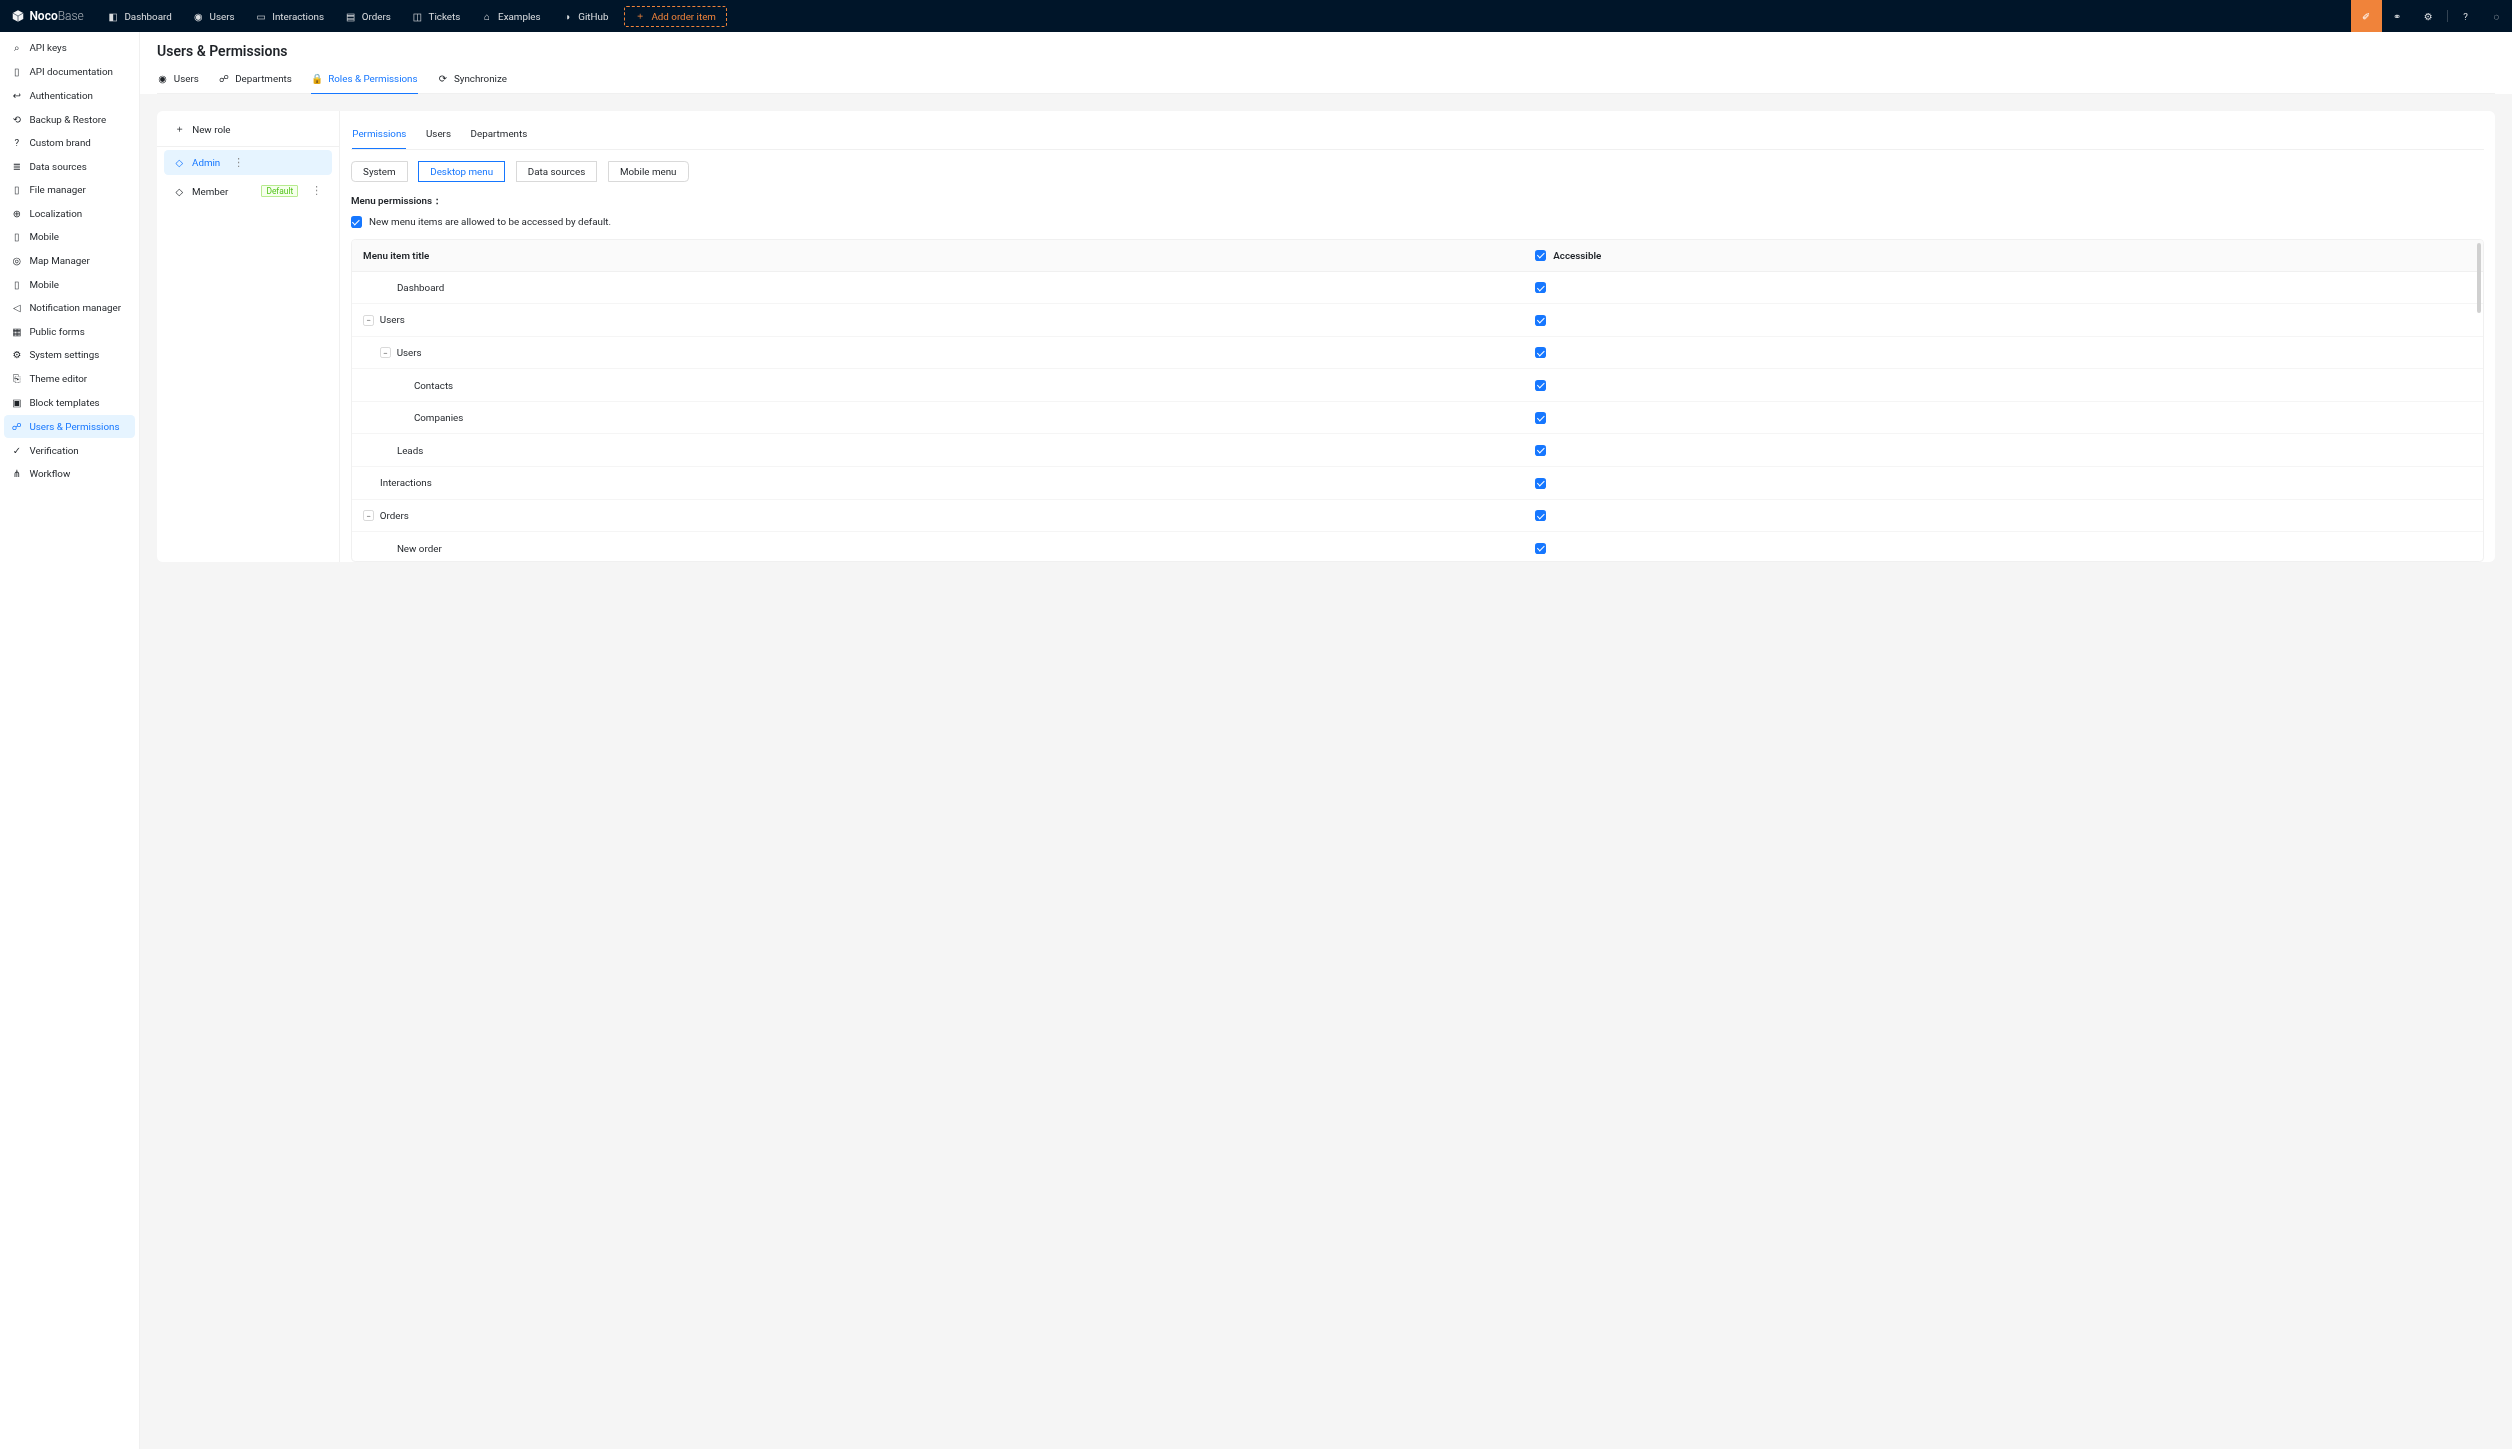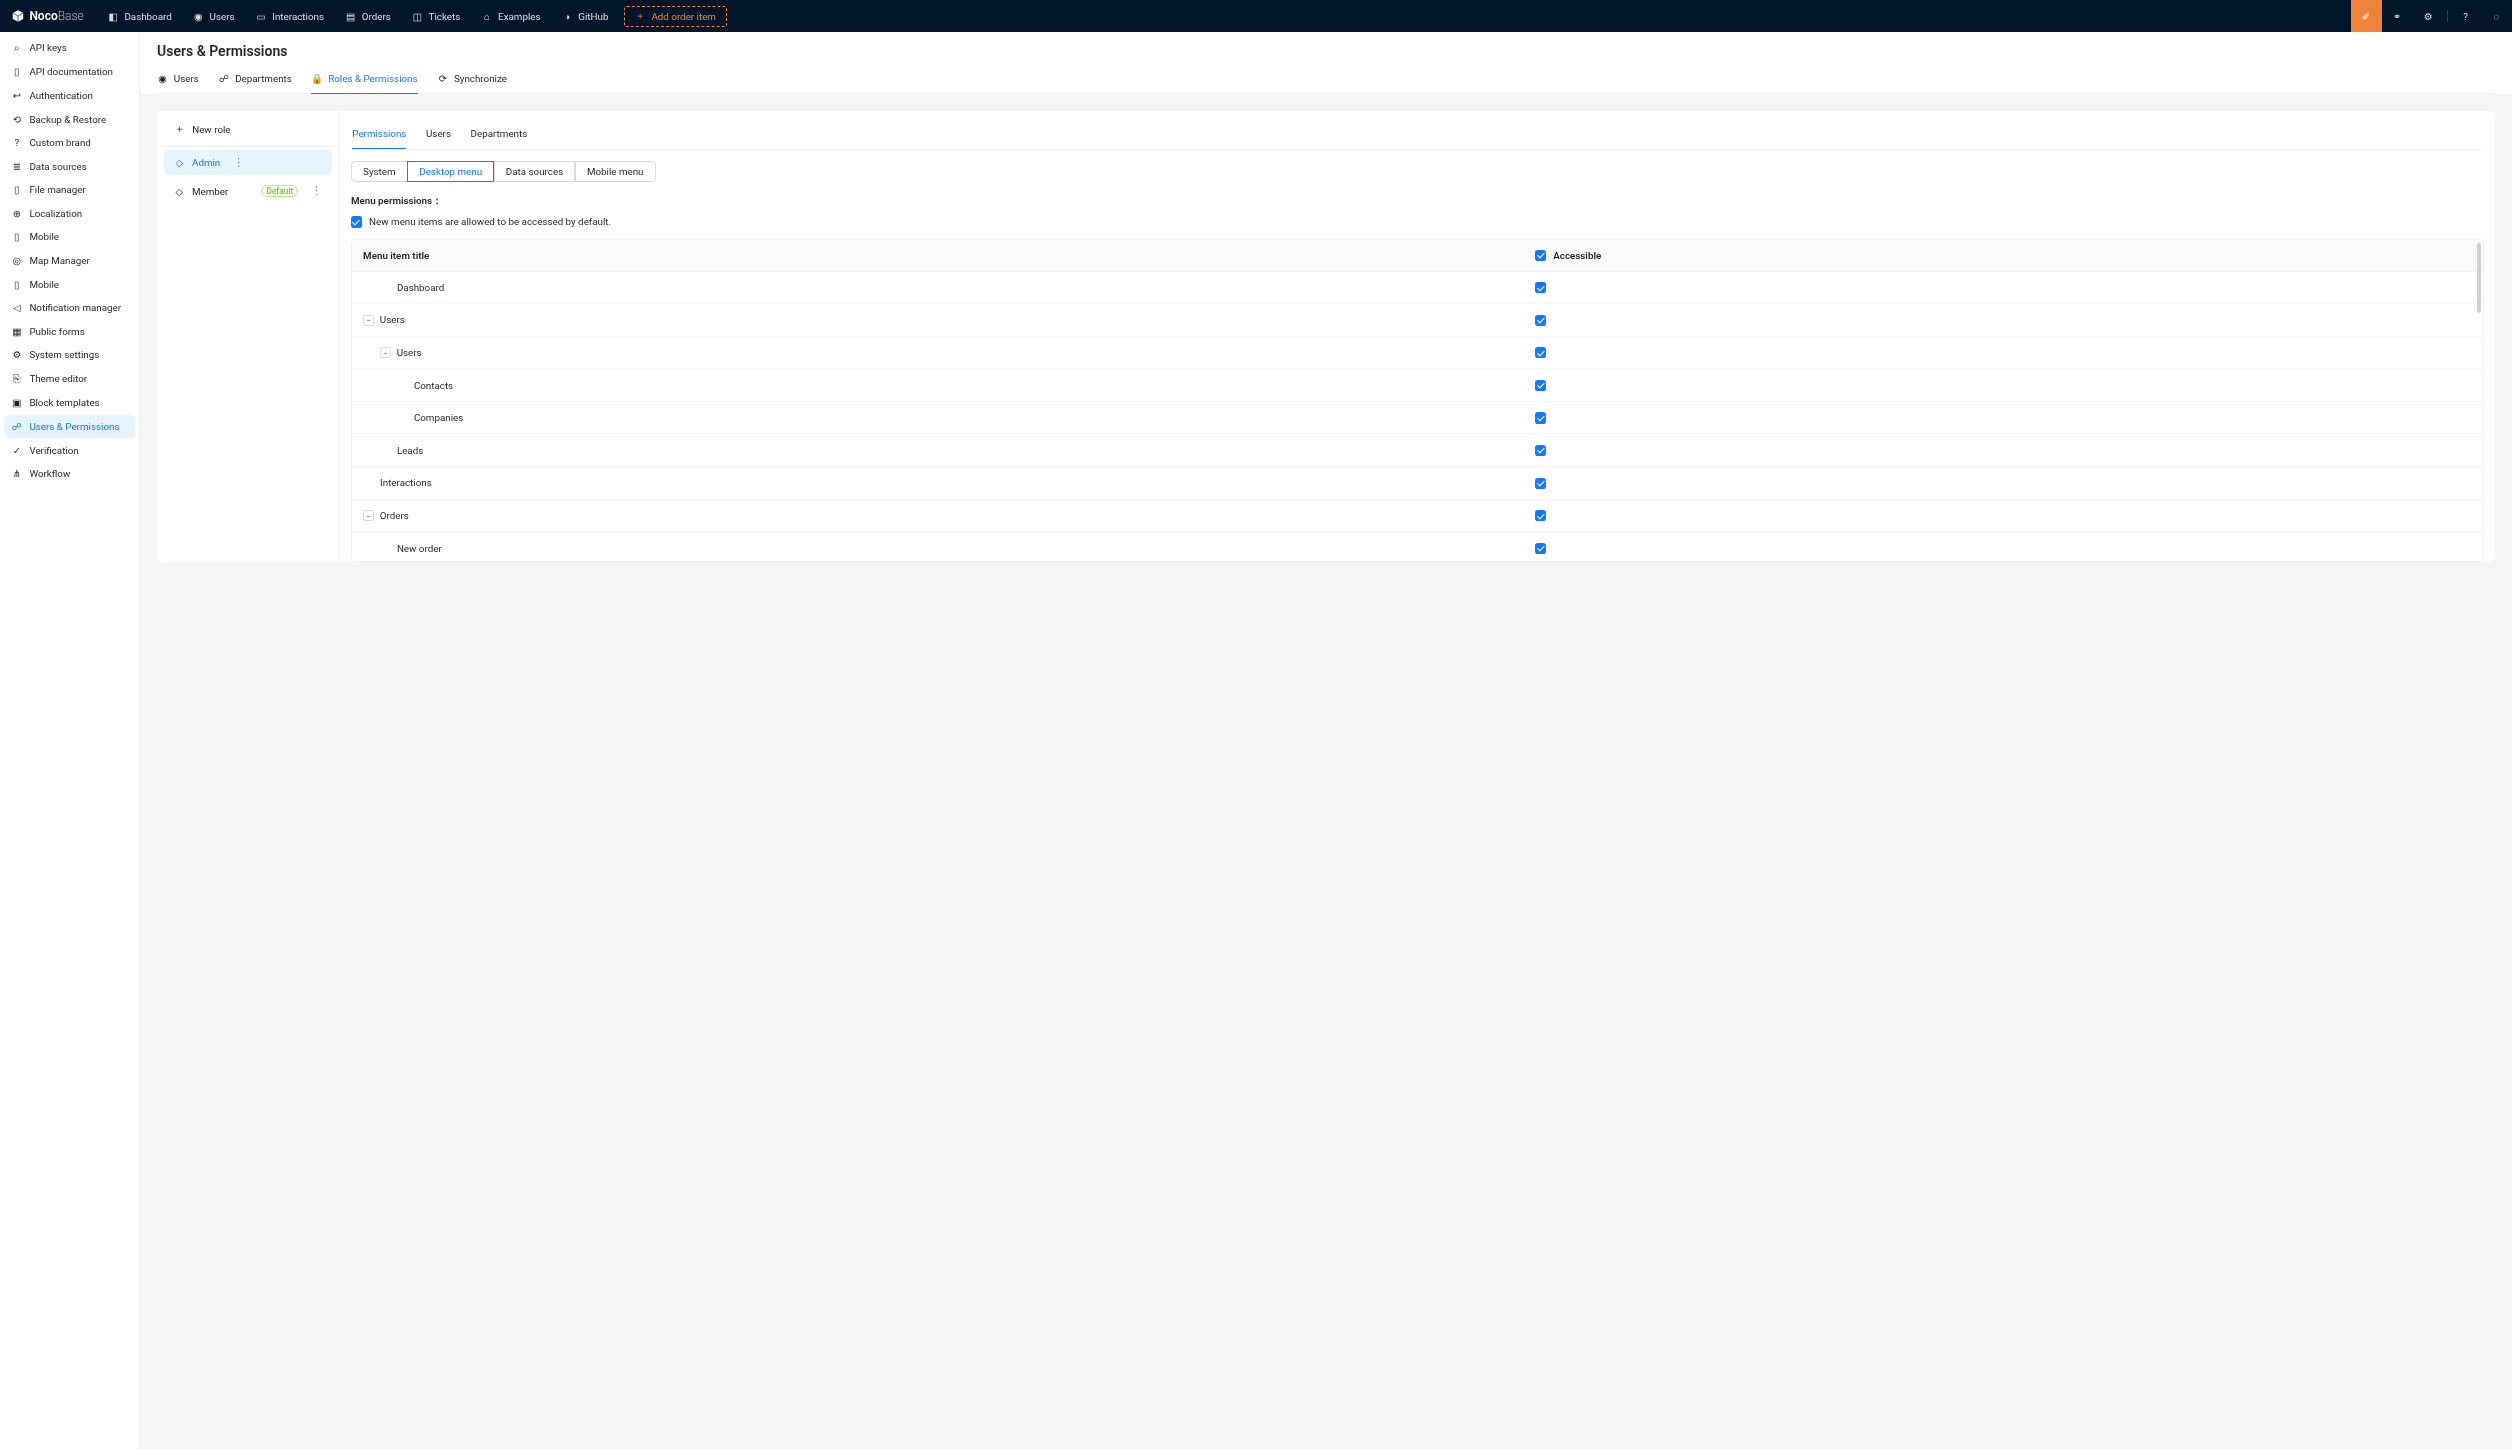--- a/index.html
+++ b/index.html
@@ -34,32 +34,32 @@
 .tab.active { color: #1677ff; border-bottom-color: #1677ff; }
 
 .content-area { flex: 1; padding: 17px; background: #f5f5f5; overflow: auto; }
 .panel { background: #fff; border-radius: 5.6px; display: flex; min-height: 433px; }
 
 
 .roles-col { width: 182px; padding: 2.8px 0; }
 .new-role { display: flex; align-items: center; gap: 7px; padding: 9.8px 17px; cursor: pointer; border-bottom: 0.7px solid #f0f0f0; }
 .role-item { display: flex; align-items: center; gap: 7px; padding: 7px 9.8px; margin: 2.8px 7px; border-radius: 4.2px; cursor: pointer; position: relative; }
 .role-item.active { background: #e6f4ff; color: #1677ff; }
-.role-tag { font-size: 8.4px; color: #52c41a; background: #f6ffed; border: 0.7px solid #b7eb8f; border-radius: 6px; padding: 0 4.2px; margin-left: auto; }
+.role-tag { font-size: 8.4px; color: #52c41a; background: #f6ffed; border: 0.7px solid #b7eb8f; border-radius: 1px; padding: 0 4.2px; margin-left: auto; }
 .role-more { color: #8c8c8c; margin-left: 5.6px; cursor: pointer; font-size: 11.2px; line-height: 1; }
 
 .divider-v { width: 0.7px; background: #f0f0f0; }
 
 
 .perm-col { flex: 1; padding: 14px 11.2px 0; display: flex; flex-direction: column; }
 .inner-tabs { display: flex; gap: 19.6px; border-bottom: 0.7px solid #f0f0f0; padding: 0 1.4px; }
 .inner-tab { padding: 2.8px 0 9.8px; cursor: pointer; border-bottom: 1.4px solid transparent; margin-bottom: -0.7px; }
 .inner-tab.active { color: #1677ff; border-bottom-color: #1677ff; }
 
-.seg-row { display: flex; gap: 0; margin-top: 11.2px; }
+.seg-row { display: flex; gap: 11px; margin-top: 11.2px; }
 .seg-btn { padding: 4.2px 11.2px; border: 0.7px solid #d9d9d9; background: #fff; cursor: pointer; margin-left: -0.7px; }
 .seg-btn:first-child { border-radius: 4.2px 0 0 4.2px; margin-left: 0; }
 .seg-btn:last-child { border-radius: 0 4.2px 4.2px 0; }
 .seg-btn.active { color: #1677ff; border-color: #1677ff; z-index: 1; position: relative; }
 
 .section-label { font-weight: 600; margin: 12.6px 0 8.4px; }
 .check-row { display: flex; gap: 7px; }
 
 .table-wrap { margin-top: 11.2px; border: 0.7px solid #f0f0f0; border-radius: 4.2px; overflow: hidden; flex: 1; position: relative; }
 .table-scroll { max-height: 321px; overflow-y: auto; }

